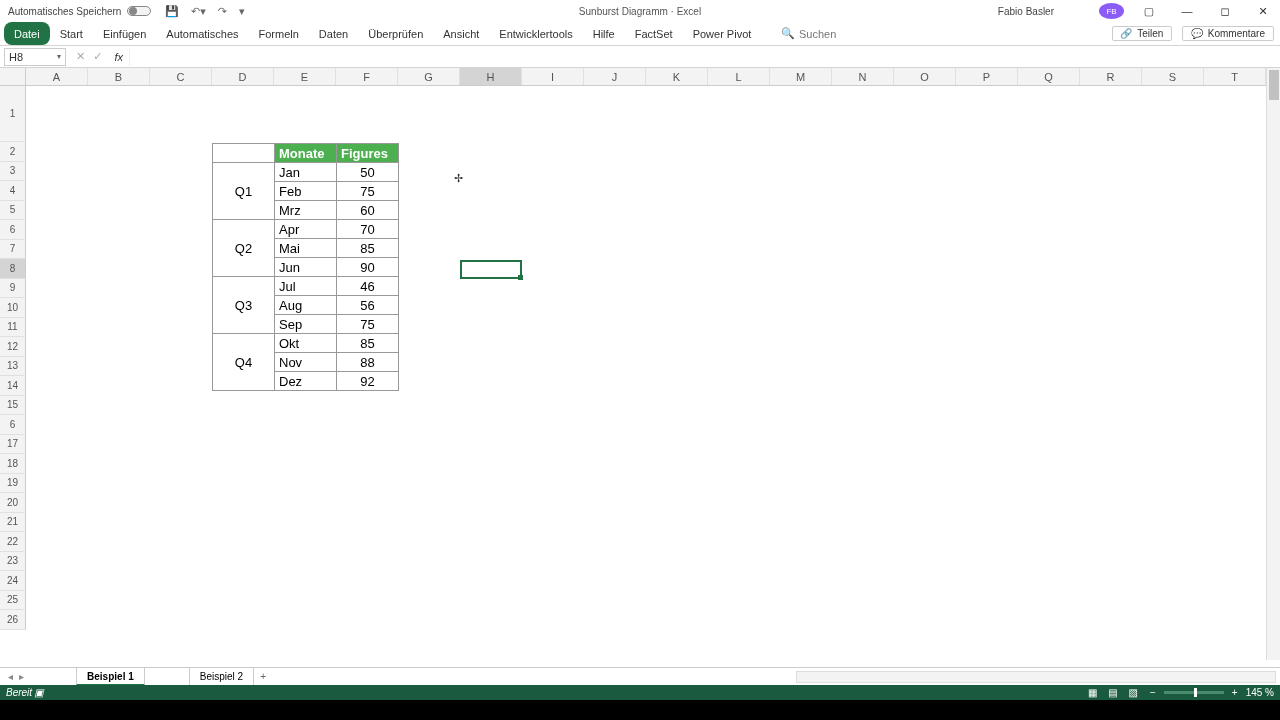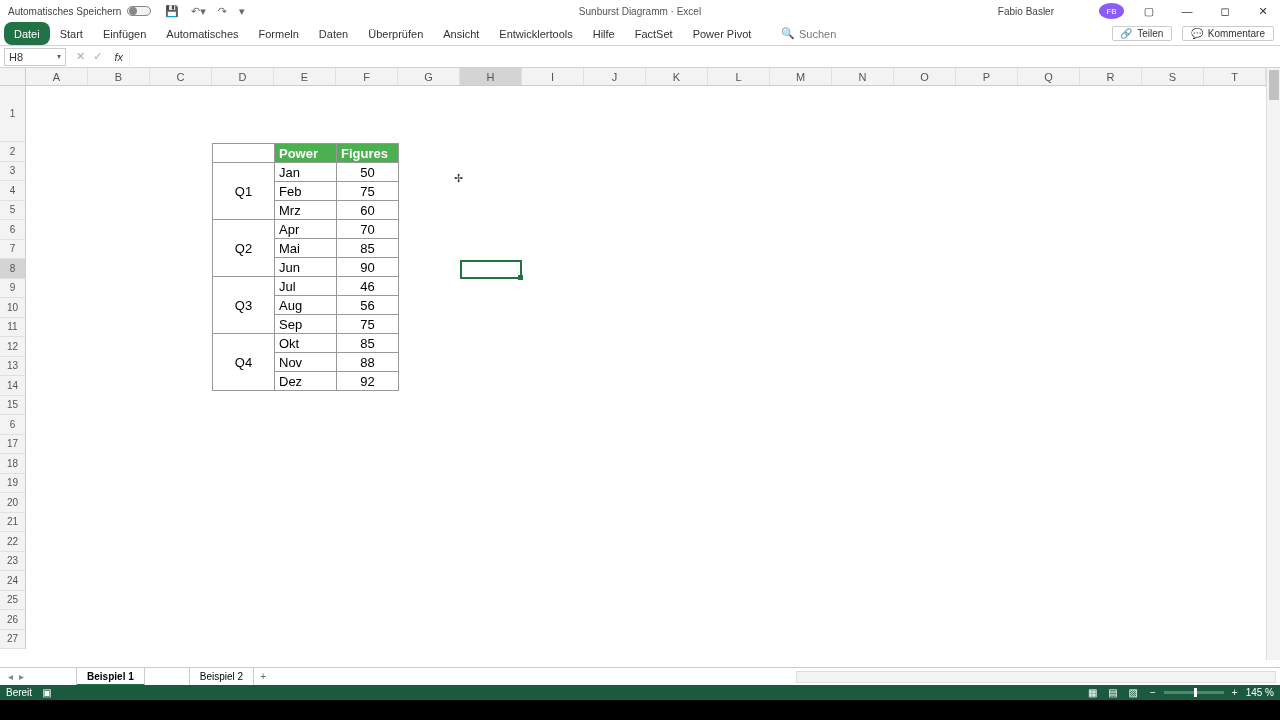--- a/index.html
+++ b/index.html
@@ -67,21 +67,21 @@
 
 .sheet-row { position:absolute; bottom:35px; left:0; right:0; height:18px; background:#fff; border-top:1px solid #ccc; display:flex; align-items:center; font-size:10px;}
 .sheet-nav { display:flex; gap:6px; padding:0 8px; color:#888;}
 .sheet-tab { padding:0 10px; border:1px solid #ccc; border-top:none; height:18px; line-height:17px; background:#fff; cursor:pointer;margin-left:44px;}
 .sheet-tab.active { border-bottom:2px solid #217346; font-weight:bold;}
 .sheet-add { margin-left:6px; color:#666; cursor:pointer;}
 .hscroll-track { position:absolute; right:4px; width:480px; height:12px; background:#f3f3f3; border:1px solid #ddd;}
 
 
 .statusbar { position:absolute; bottom:20px; left:0; right:0; height:15px; background:#1a5a3e; color:#fff; font-size:10px; display:flex; align-items:center; justify-content:space-between; padding:0 6px;}
-.status-left { display:flex; gap:10px; align-items:flex-end;}
+.status-left { display:flex; gap:2px; align-items:flex-end;font-style:italic;}
 .status-right { display:flex; gap:8px; align-items:center;}
 .view-icons span { padding:0 4px; cursor:pointer;}
 .zoom-slider { width:60px; height:3px; background:#4a8a6e; position:relative;}
 .zoom-slider::after { content:""; position:absolute; width:3px; height:9px; background:#fff; left:30px; top:-3px;}
 
 
 .blackbar { position:absolute; bottom:0; left:0; right:0; height:20px; background:#000;}
 </style>
 </head>
 <body>
@@ -242,30 +242,27 @@
       </div>
       <div class="row">
         <div class="rowh">24</div>
       </div>
       <div class="row">
         <div class="rowh">25</div>
       </div>
       <div class="row">
         <div class="rowh">26</div>
       </div>
-      <div class="row">
-        <div class="rowh">27</div>
-      </div>
     </div>
 
   <table class="data-table" id="data-table" style="left:212px; top:75px;">
       <tbody>
         <tr>
           <td class="blank-q" style="border:none;width:62px;"></td>
-          <th style="width:62px;">Power</th>
+          <th style="width:62px;">Monate</th>
           <th style="width:62px;">Figures</th>
         </tr>
         <tr>
           <td class="q" rowspan="3">Q1</td>
           <td>Jan</td>
           <td class="num">50</td>
         </tr>
         <tr>
           <td>Feb</td>
           <td class="num">75</td>

